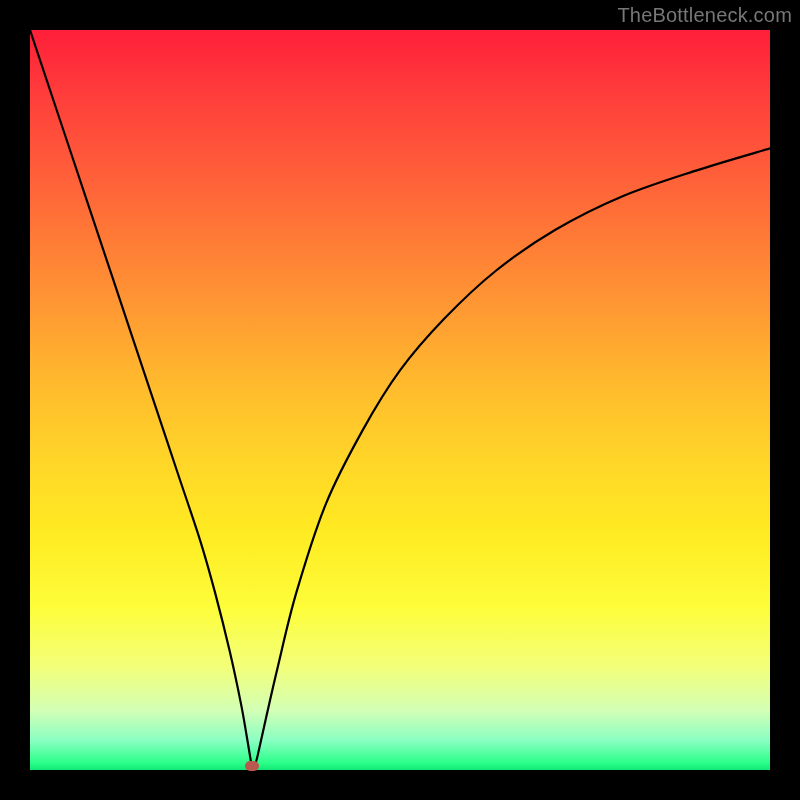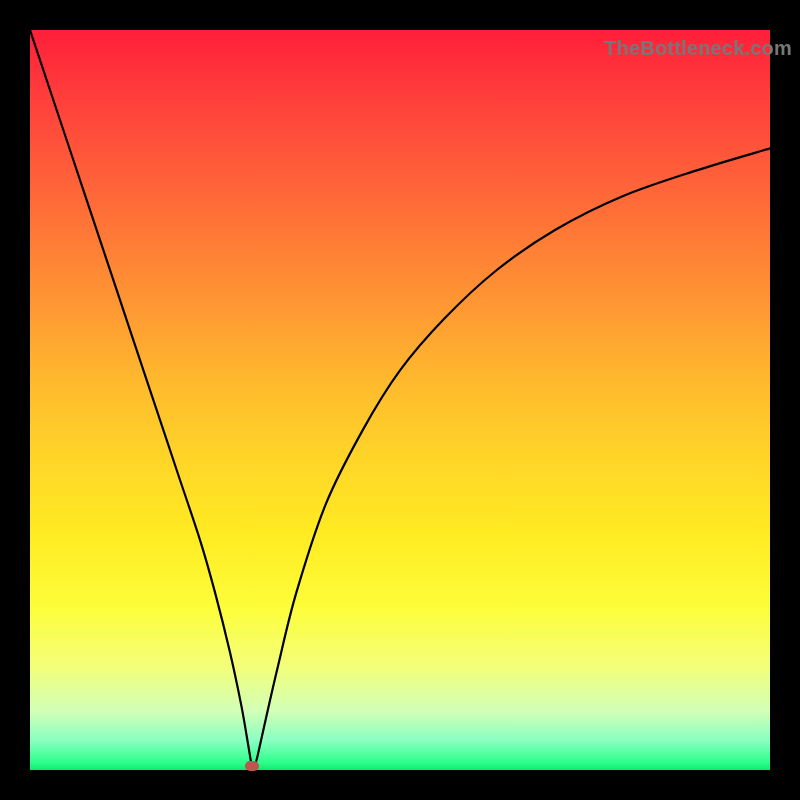--- a/index.html
+++ b/index.html
@@ -42,22 +42,21 @@
       #12e876 100%
     );
   }
   .watermark {
     position: absolute;
     top: 4px;
     right: 8px;
     color: #777;
     font-size: 20px;
     letter-spacing: 0.2px;
-    font-weight: 700;
-    margin-top: 33px;
+    font-weight: 400;
   }
   svg.curve {
     position: absolute;
     left: 0;
     top: 0;
     width: 740px;
     height: 740px;
   }
   .marker {
     position: absolute;

